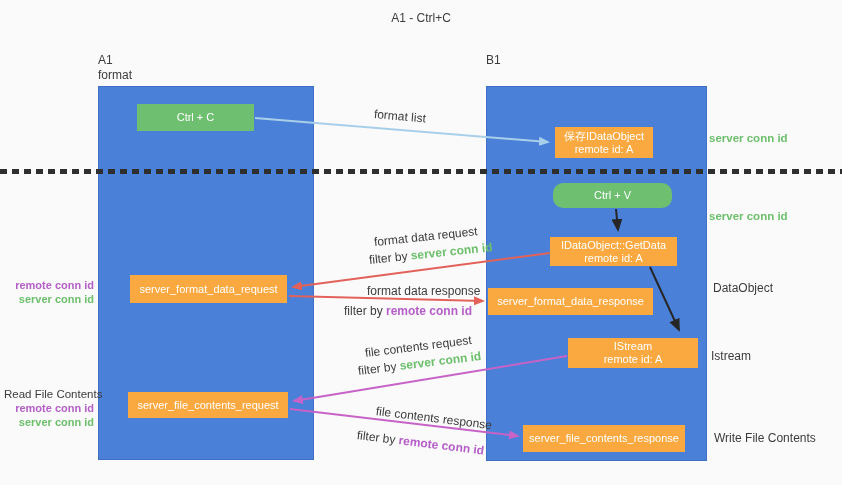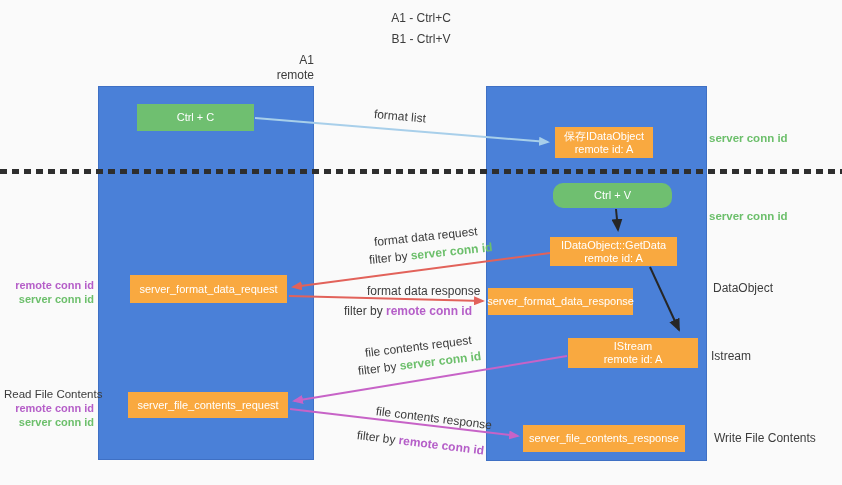--- a/index.html
+++ b/index.html
@@ -16,21 +16,21 @@
   }
   .abs{position:absolute;}
   .title{
     left:0;top:8px;width:842px;
     text-align:center;
     font-size:12px;line-height:21px;
     color:var(--text-dark,#3c3c3c);
     z-index:7;
   }
   .col-header{
-    top:53px;text-align:right;
+    top:53px;text-align:left;
     font-size:12px;line-height:15px;
     color:var(--text-dark,#3c3c3c);
     z-index:7;
   }
   .col-header.left{left:98px;width:216px;}
   .col-header.right{left:486px;width:221px;}
   .column{
     background:var(--column-blue,#4a80d8);
     border:1px solid #3f70c4;
     box-sizing:border-box;
@@ -88,28 +88,28 @@
   }
   .conn-stack .rfc{color:var(--text-dark,#3c3c3c);font-size:11.5px;font-weight:normal;}
 </style>
 </head>
 <body>
 
 <div id="diagram">
 
   <div class="abs title">
     <div>A1 - Ctrl+C</div>
-    <div>B1 - Ctrl+V</div>
   </div>
 
   <div class="abs col-header left">
     <div>A1</div>
-    <div>remote</div>
+    <div>format</div>
   </div>
   <div class="abs col-header right">
+    <div>B1</div>
   </div>
 
   <div class="abs column left"></div>
   <div class="abs column right"></div>
 
   <div class="abs dash-line"></div>
 
   <svg class="abs arrows" width="842" height="485" viewBox="0 0 842 485">
     <defs>
       <marker id="ah-blue" markerUnits="userSpaceOnUse" markerWidth="11" markerHeight="9" refX="9" refY="4.5" orient="auto">
@@ -149,21 +149,21 @@
 
   <div class="abs node orange" style="left:550px;top:237px;width:127px;height:29px;">
     <div>IDataObject::GetData</div>
     <div>remote id: A</div>
   </div>
 
   <div class="abs node orange" style="left:130px;top:275px;width:157px;height:28px;">
     <div>server_format_data_request</div>
   </div>
 
-  <div class="abs node orange" style="left:488px;top:288px;width:145px;height:27px;">
+  <div class="abs node orange" style="left:488px;top:288px;width:165px;height:27px;">
     <div>server_format_data_response</div>
   </div>
 
   <div class="abs node orange" style="left:568px;top:338px;width:130px;height:30px;">
     <div>IStream</div>
     <div>remote id: A</div>
   </div>
 
   <div class="abs node orange" style="left:128px;top:392px;width:160px;height:26px;">
     <div>server_file_contents_request</div>

